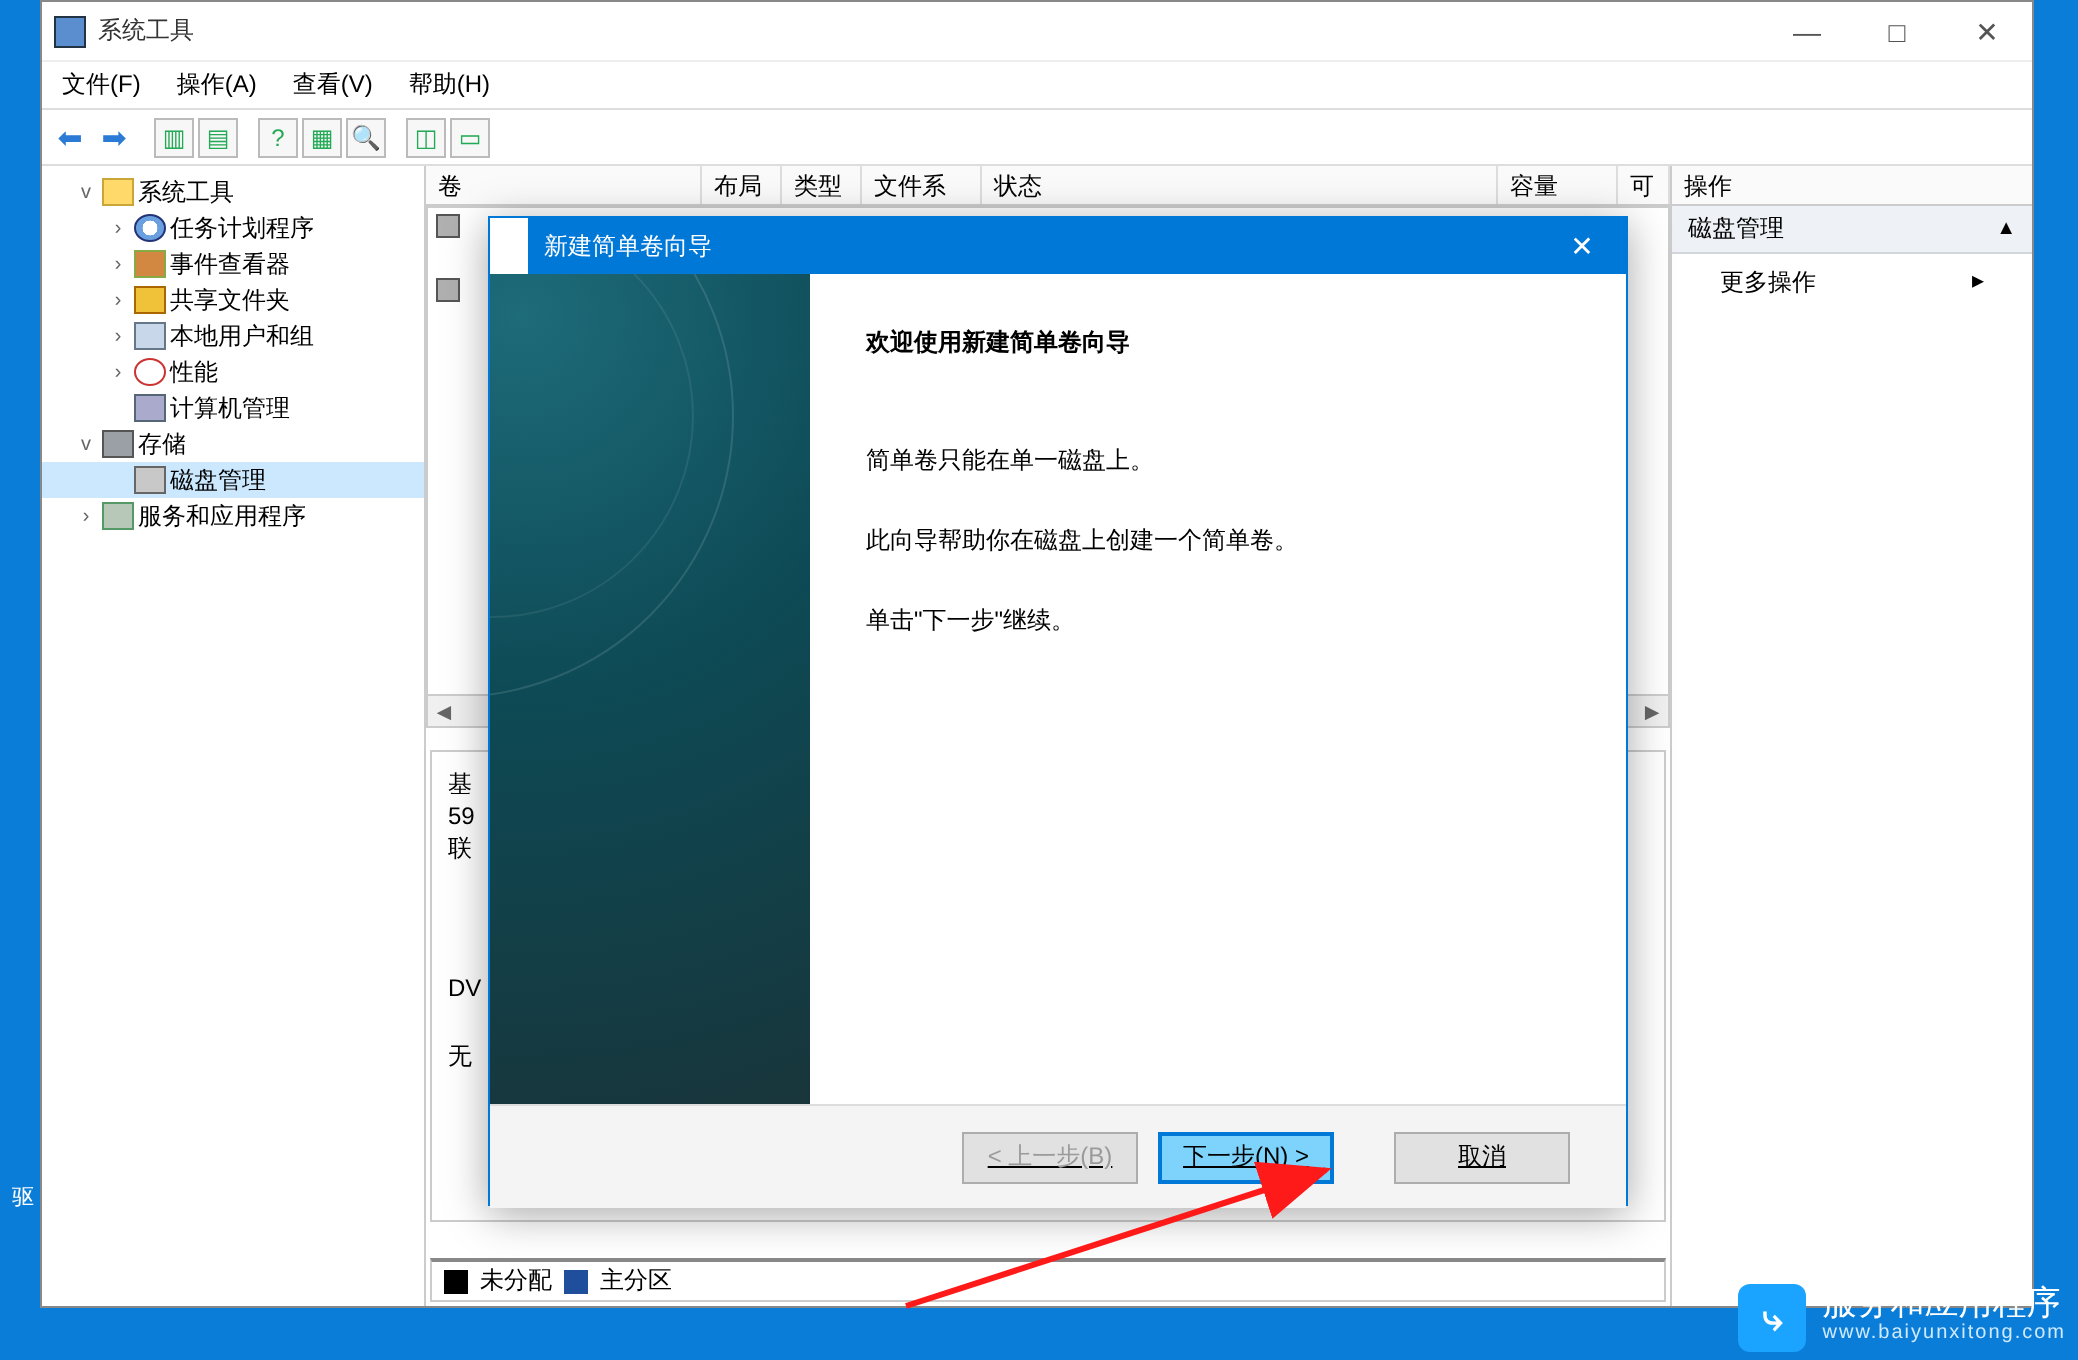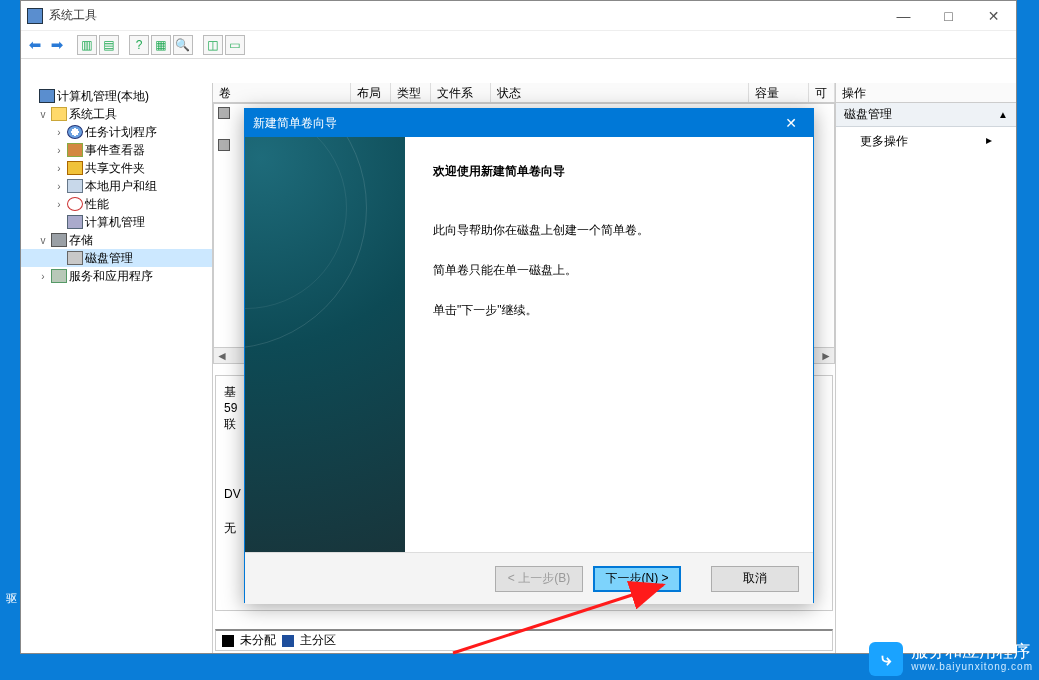--- a/index.html
+++ b/index.html
@@ -67,30 +67,30 @@
 
   
   .actions { width:180px; background:#fff; }
   .actions-hdr { height:20px; border-bottom:1px solid #ccc; padding:2px 6px; background:#fafafa; }
   .act-group { background:#eef2f6; border-bottom:1px solid #d0d6dc; padding:3px 8px; display:flex; justify-content:space-between; align-items:center; }
   .act-group .chev { font-size:10px; }
   .act-item { padding:6px 24px; display:flex; justify-content:space-between;gap:12px; }
 
   
   .dialog { position:absolute; left:244px; top:108px; width:570px; height:495px; background:#fff; box-shadow:0 4px 20px rgba(0,0,0,.35); border:1px solid #0078d7; }
-  .dlg-title { height:28px; background:#0078d7; color:#fff; display:flex; align-items:center; justify-content:space-between; padding:0 8px; font-size:12px; }
+  .dlg-title { height:28px; background:#0078d7; color:#fff; display:flex; align-items:center; justify-content:space-between; padding:0 8px; font-size:12px;margin-left:19px; }
   .dlg-close { width:28px; text-align:center; color:#fff; cursor:pointer; font-size:14px; }
   .dlg-body { display:flex; height:415px; }
   .dlg-side { width:160px; background:radial-gradient(circle at 10% 5%, #1e6b7a 0%, #0d4a55 45%, #18353b 100%); position:relative; overflow:hidden; }
   .dlg-side::before { content:""; position:absolute; width:280px; height:280px; border-radius:50%; border:1px solid rgba(255,255,255,.12); left:-160px; top:-70px; }
   .dlg-side::after { content:""; position:absolute; width:200px; height:200px; border-radius:50%; border:1px solid rgba(255,255,255,.08); left:-100px; top:-30px; }
   .dlg-main { flex:1; padding:26px 28px; color:#000; }
   .dlg-h1 { font-size:12px; font-weight:600; margin-bottom:40px; }
   .dlg-p { font-size:12px; line-height:20px; margin-bottom:20px; }
-  .dlg-footer { height:52px; border-top:1px solid #ddd; display:flex; align-items:center; justify-content:flex-end; gap:10px; padding:0 14px; background:#f4f4f4; }
+  .dlg-footer { height:52px; border-top:1px solid #ddd; display:flex; align-items:center; justify-content:flex-end; gap:10px; padding:0 28px; background:#f4f4f4;text-decoration:underline; }
   .btn { min-width:88px; height:26px; border:1px solid #adadad; background:#e1e1e1; color:#000; font-size:12px; display:flex; align-items:center; justify-content:center; padding:0 8px; }
   .btn.disabled { color:#9a9a9a; }
   .btn.primary { border:2px solid #0078d7; background:#7dd3fc; }
 
   
   .arrow-svg { position:absolute; left:438px; top:543px; width:260px; height:120px; pointer-events:none; }
 
   
   .watermark { position:absolute; right:6px; bottom:4px; display:flex; align-items:center; gap:8px; color:#fff; }
   .wm-badge { width:34px; height:34px; background:#1aa3ff; border-radius:6px; display:flex; align-items:center; justify-content:center; color:#fff; font-size:18px; font-weight:bold; }
@@ -111,44 +111,45 @@
       <span class="titlebar-icon"></span>
       <span class="title-text">系统工具</span>
     </div>
     <div class="win-controls">
       <div class="win-btn">—</div>
       <div class="win-btn">□</div>
       <div class="win-btn close">✕</div>
     </div>
   </div>
 
+  <div class="menubar">
+    <span class="menu-item">文件(F)</span>
+    <span class="menu-item">操作(A)</span>
+    <span class="menu-item">查看(V)</span>
+    <span class="menu-item">帮助(H)</span>
+  </div>
 
   <div class="toolbar">
     <span class="t-ico t-arrow">⬅</span>
     <span class="t-ico t-arrow">➡</span>
     <span class="sep"></span>
     <span class="t-ico">▥</span>
     <span class="t-ico">▤</span>
     <span class="sep"></span>
     <span class="t-ico">?</span>
     <span class="t-ico">▦</span>
     <span class="t-ico">🔍</span>
     <span class="sep"></span>
     <span class="t-ico">◫</span>
     <span class="t-ico">▭</span>
   </div>
 
   <div class="workarea">
 
     <div class="tree">
-      <div class="tree-row">
-          <span class="tw"></span>
-          <span class="t-icon mgmt"></span>
-          <span>计算机管理(本地)</span>
-        </div>
       <div class="tree-row ind1">
           <span class="tw">v</span>
           <span class="t-icon folder"></span>
           <span>系统工具</span>
         </div>
       <div class="tree-row ind2">
           <span class="tw">›</span>
           <span class="t-icon clock"></span>
           <span>任务计划程序</span>
         </div>
@@ -255,22 +256,22 @@
 
 <div class="dialog">
   <div class="dlg-title">
     <span>新建简单卷向导</span>
     <span class="dlg-close">✕</span>
   </div>
   <div class="dlg-body">
     <div class="dlg-side"></div>
     <div class="dlg-main">
       <div class="dlg-h1">欢迎使用新建简单卷向导</div>
+      <div class="dlg-p">简单卷只能在单一磁盘上。</div>
       <div class="dlg-p">此向导帮助你在磁盘上创建一个简单卷。</div>
-      <div class="dlg-p">简单卷只能在单一磁盘上。</div>
       <div class="dlg-p">单击"下一步"继续。</div>
     </div>
   </div>
   <div class="dlg-footer">
     <div class="btn disabled">&lt; 上一步(B)</div>
     <div class="btn primary">下一步(N) &gt;</div>
     <div style="width:10px"></div>
     <div class="btn">取消</div>
   </div>
 </div>

